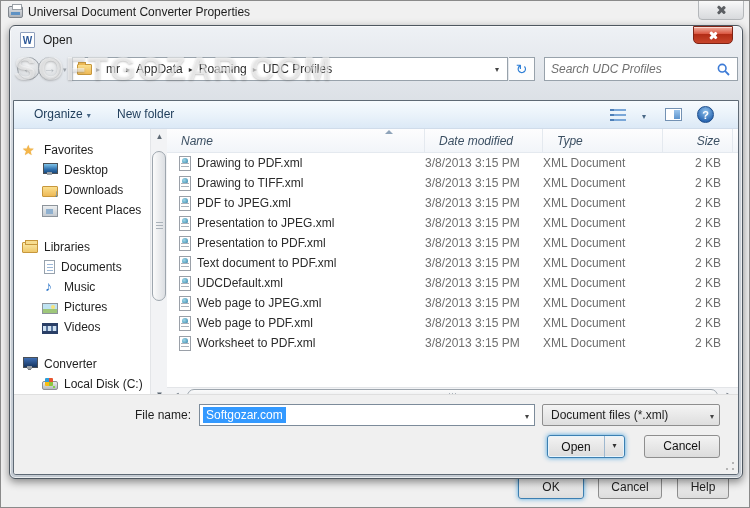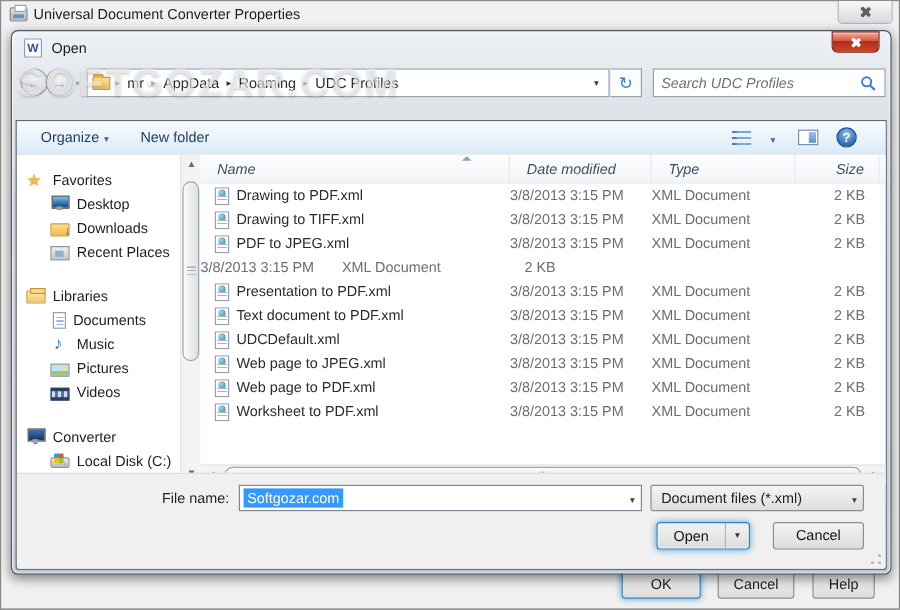--- a/index.html
+++ b/index.html
@@ -388,20 +388,24 @@
             <div class="frow">
               <span class="cell c-name">
                   <span class="xml-icon"></span>
                   <span>PDF to JPEG.xml</span>
                 </span>
               <span class="cell c-date">3/8/2013 3:15 PM</span>
               <span class="cell c-type">XML Document</span>
               <span class="cell c-size">2 KB</span>
             </div>
             <div class="frow">
+              <span class="cell c-name">
+                  <span class="xml-icon"></span>
+                  <span>Presentation to JPEG.xml</span>
+                </span>
               <span class="cell c-date">3/8/2013 3:15 PM</span>
               <span class="cell c-type">XML Document</span>
               <span class="cell c-size">2 KB</span>
             </div>
             <div class="frow">
               <span class="cell c-name">
                   <span class="xml-icon"></span>
                   <span>Presentation to PDF.xml</span>
                 </span>
               <span class="cell c-date">3/8/2013 3:15 PM</span>

